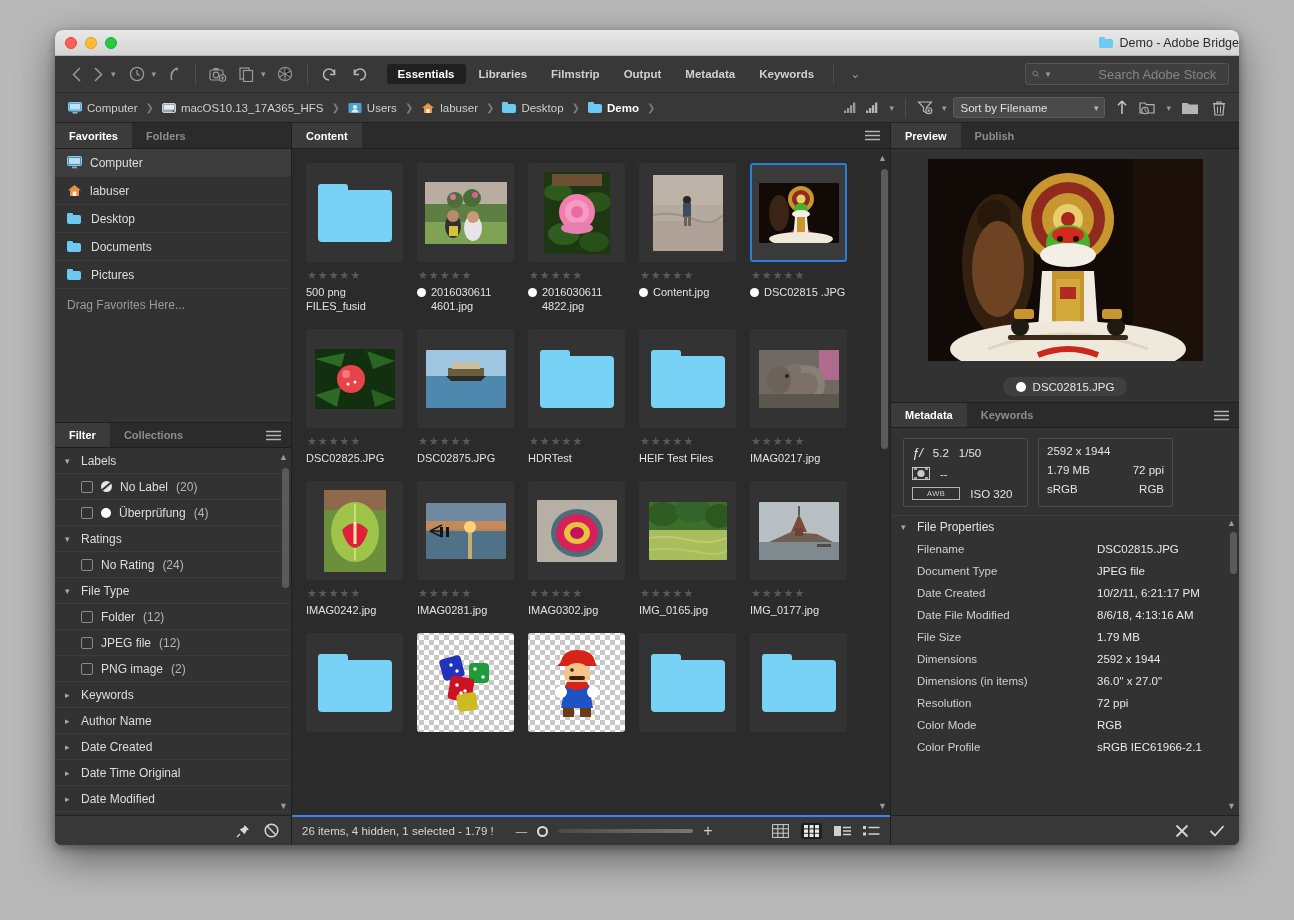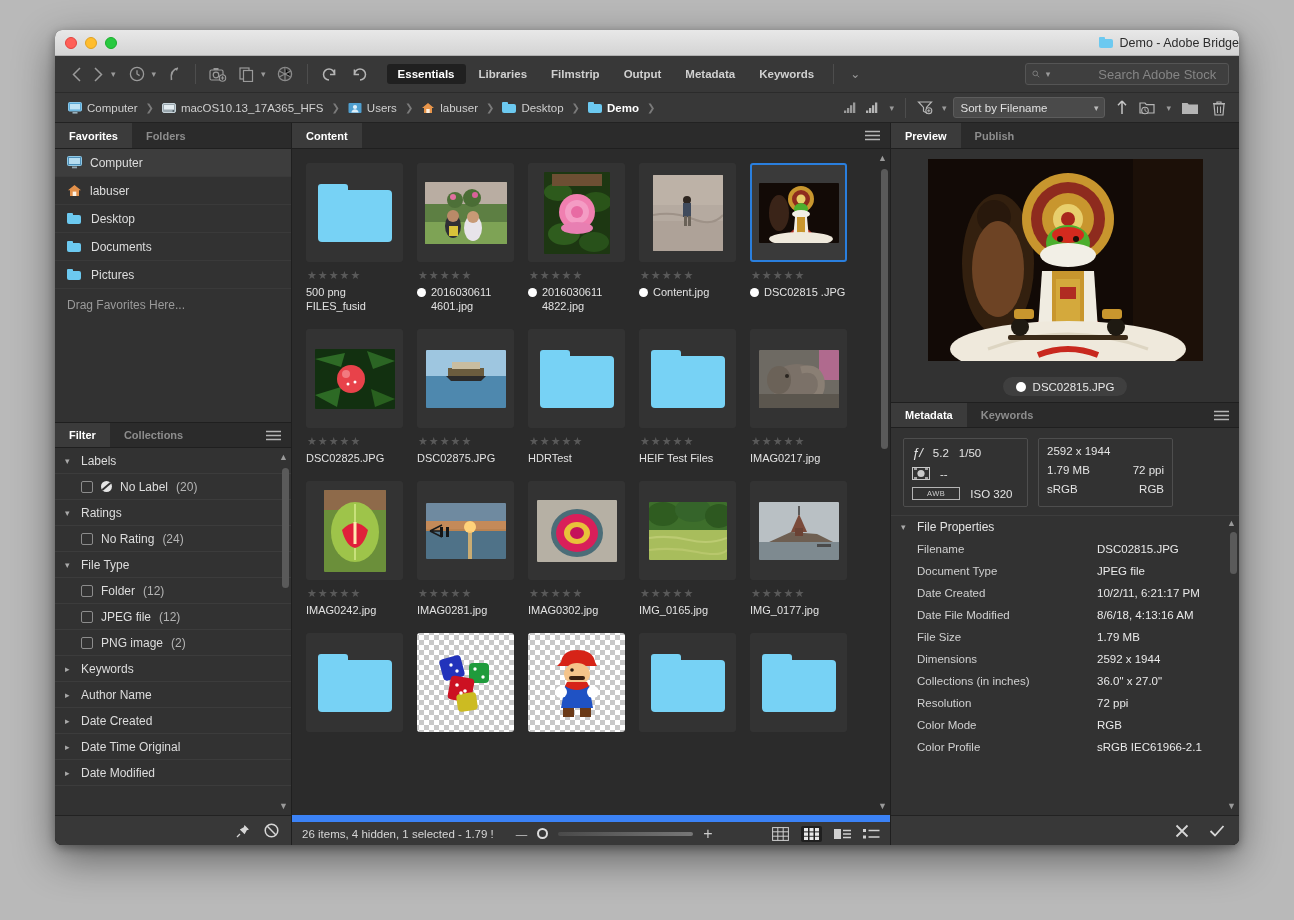--- a/index.html
+++ b/index.html
@@ -140,21 +140,21 @@
   .folder-ico:after{content:'';position:absolute;left:0;top:6px;width:74px;height:52px;background:#77d2f5;border-radius:2px 4px 4px 4px;}
   .thumbimg{max-width:82px;max-height:82px;border-radius:1px;}
   .checker{background-image:
       linear-gradient(45deg,#c8c8c8 25%,transparent 25%),
       linear-gradient(-45deg,#c8c8c8 25%,transparent 25%),
       linear-gradient(45deg,transparent 75%,#c8c8c8 75%),
       linear-gradient(-45deg,transparent 75%,#c8c8c8 75%);
       background-size:10px 10px;background-position:0 0,0 5px,5px -5px,-5px 0px;background-color:#fff;}
 
   .statusbar{
-    height:30px;flex:none;background:#383838;border-top:7px solid #3b82f6;
+    height:30px;flex:none;background:#383838;border-top:2px solid #3b82f6;
     display:flex;align-items:center;padding:0 10px;gap:10px;font-size:11.5px;color:#d6d6d6;
   }
   .zoomtrack{width:135px;height:4px;background:linear-gradient(to right,#4a4a4a,#777);border-radius:2px;}
   .zoomknob{width:11px;height:11px;border-radius:50%;border:2px solid #ddd;background:#383838;}
   .viewicons{display:flex;gap:12px;margin-left:auto;align-items:center;}
 
   
   .rightcol{width:348px;flex:none;display:flex;flex-direction:column;background:#323232;}
   .rightcol .panel-tabs{background:#2b2b2b;}
   .previewwrap{flex:none;background:#323232;padding:10px 0 6px;display:flex;flex-direction:column;align-items:center;}
@@ -435,20 +435,26 @@
         <div class="fgroup-head">
           <span class="tri">▾</span>
           <span>Labels</span>
         </div>
         <div class="frow">
           <span class="cbx"></span>
           <span class="lbl-none"></span>
           <span>No Label</span>
           <span class="cnt">(20)</span>
         </div>
+        <div class="frow">
+          <span class="cbx"></span>
+          <span class="lbl-dot"></span>
+          <span>Überprüfung</span>
+          <span class="cnt">(4)</span>
+        </div>
 
         <div class="fgroup-head">
           <span class="tri">▾</span>
           <span>Ratings</span>
         </div>
         <div class="frow">
           <span class="cbx"></span>
           <span>No Rating</span>
           <span class="cnt">(24)</span>
         </div>
@@ -989,21 +995,21 @@
           </div>
         <div class="mitem">
             <span class="k">File Size</span>
             <span class="v">1.79 MB</span>
           </div>
         <div class="mitem">
             <span class="k">Dimensions</span>
             <span class="v">2592 x 1944</span>
           </div>
         <div class="mitem">
-            <span class="k">Collections (in inches)</span>
+            <span class="k">Dimensions (in items)</span>
             <span class="v">36.0" x 27.0"</span>
           </div>
         <div class="mitem">
             <span class="k">Resolution</span>
             <span class="v">72 ppi</span>
           </div>
         <div class="mitem">
             <span class="k">Color Mode</span>
             <span class="v">RGB</span>
           </div>

